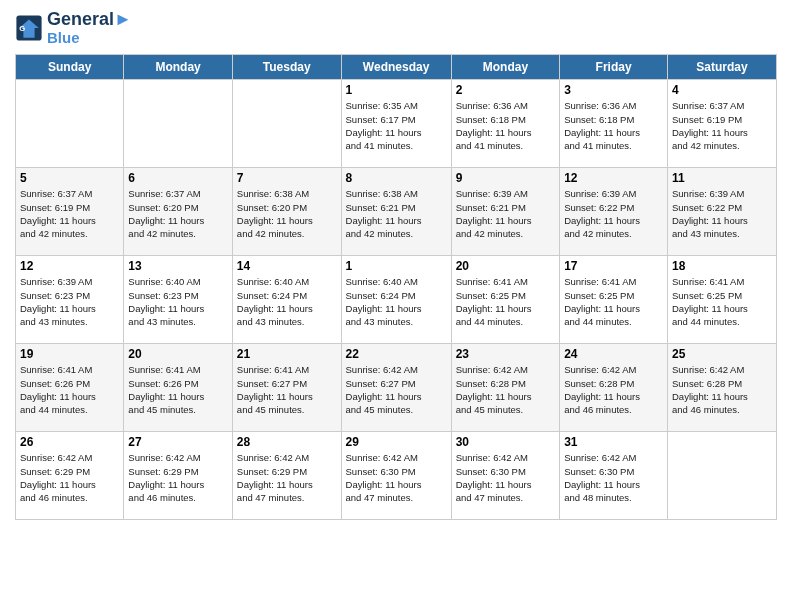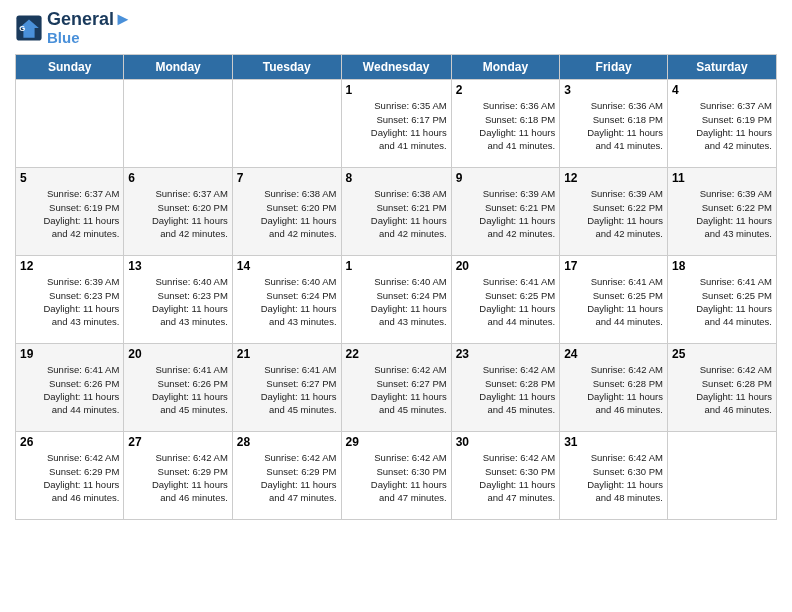--- a/index.html
+++ b/index.html
@@ -79,21 +79,20 @@
     .day-number {
       font-size: 12px;
       font-weight: bold;
       display: block;
       margin-bottom: 2px;
     }
     .day-info {
       font-size: 9.5px;
       color: #222;
       line-height: 1.4;
-      text-align: right;
     }
     .empty-cell {
       background: #fff !important;
     }
   </style>
 </head>
 <body>
 
 <div class="page">
   <div class="header">

